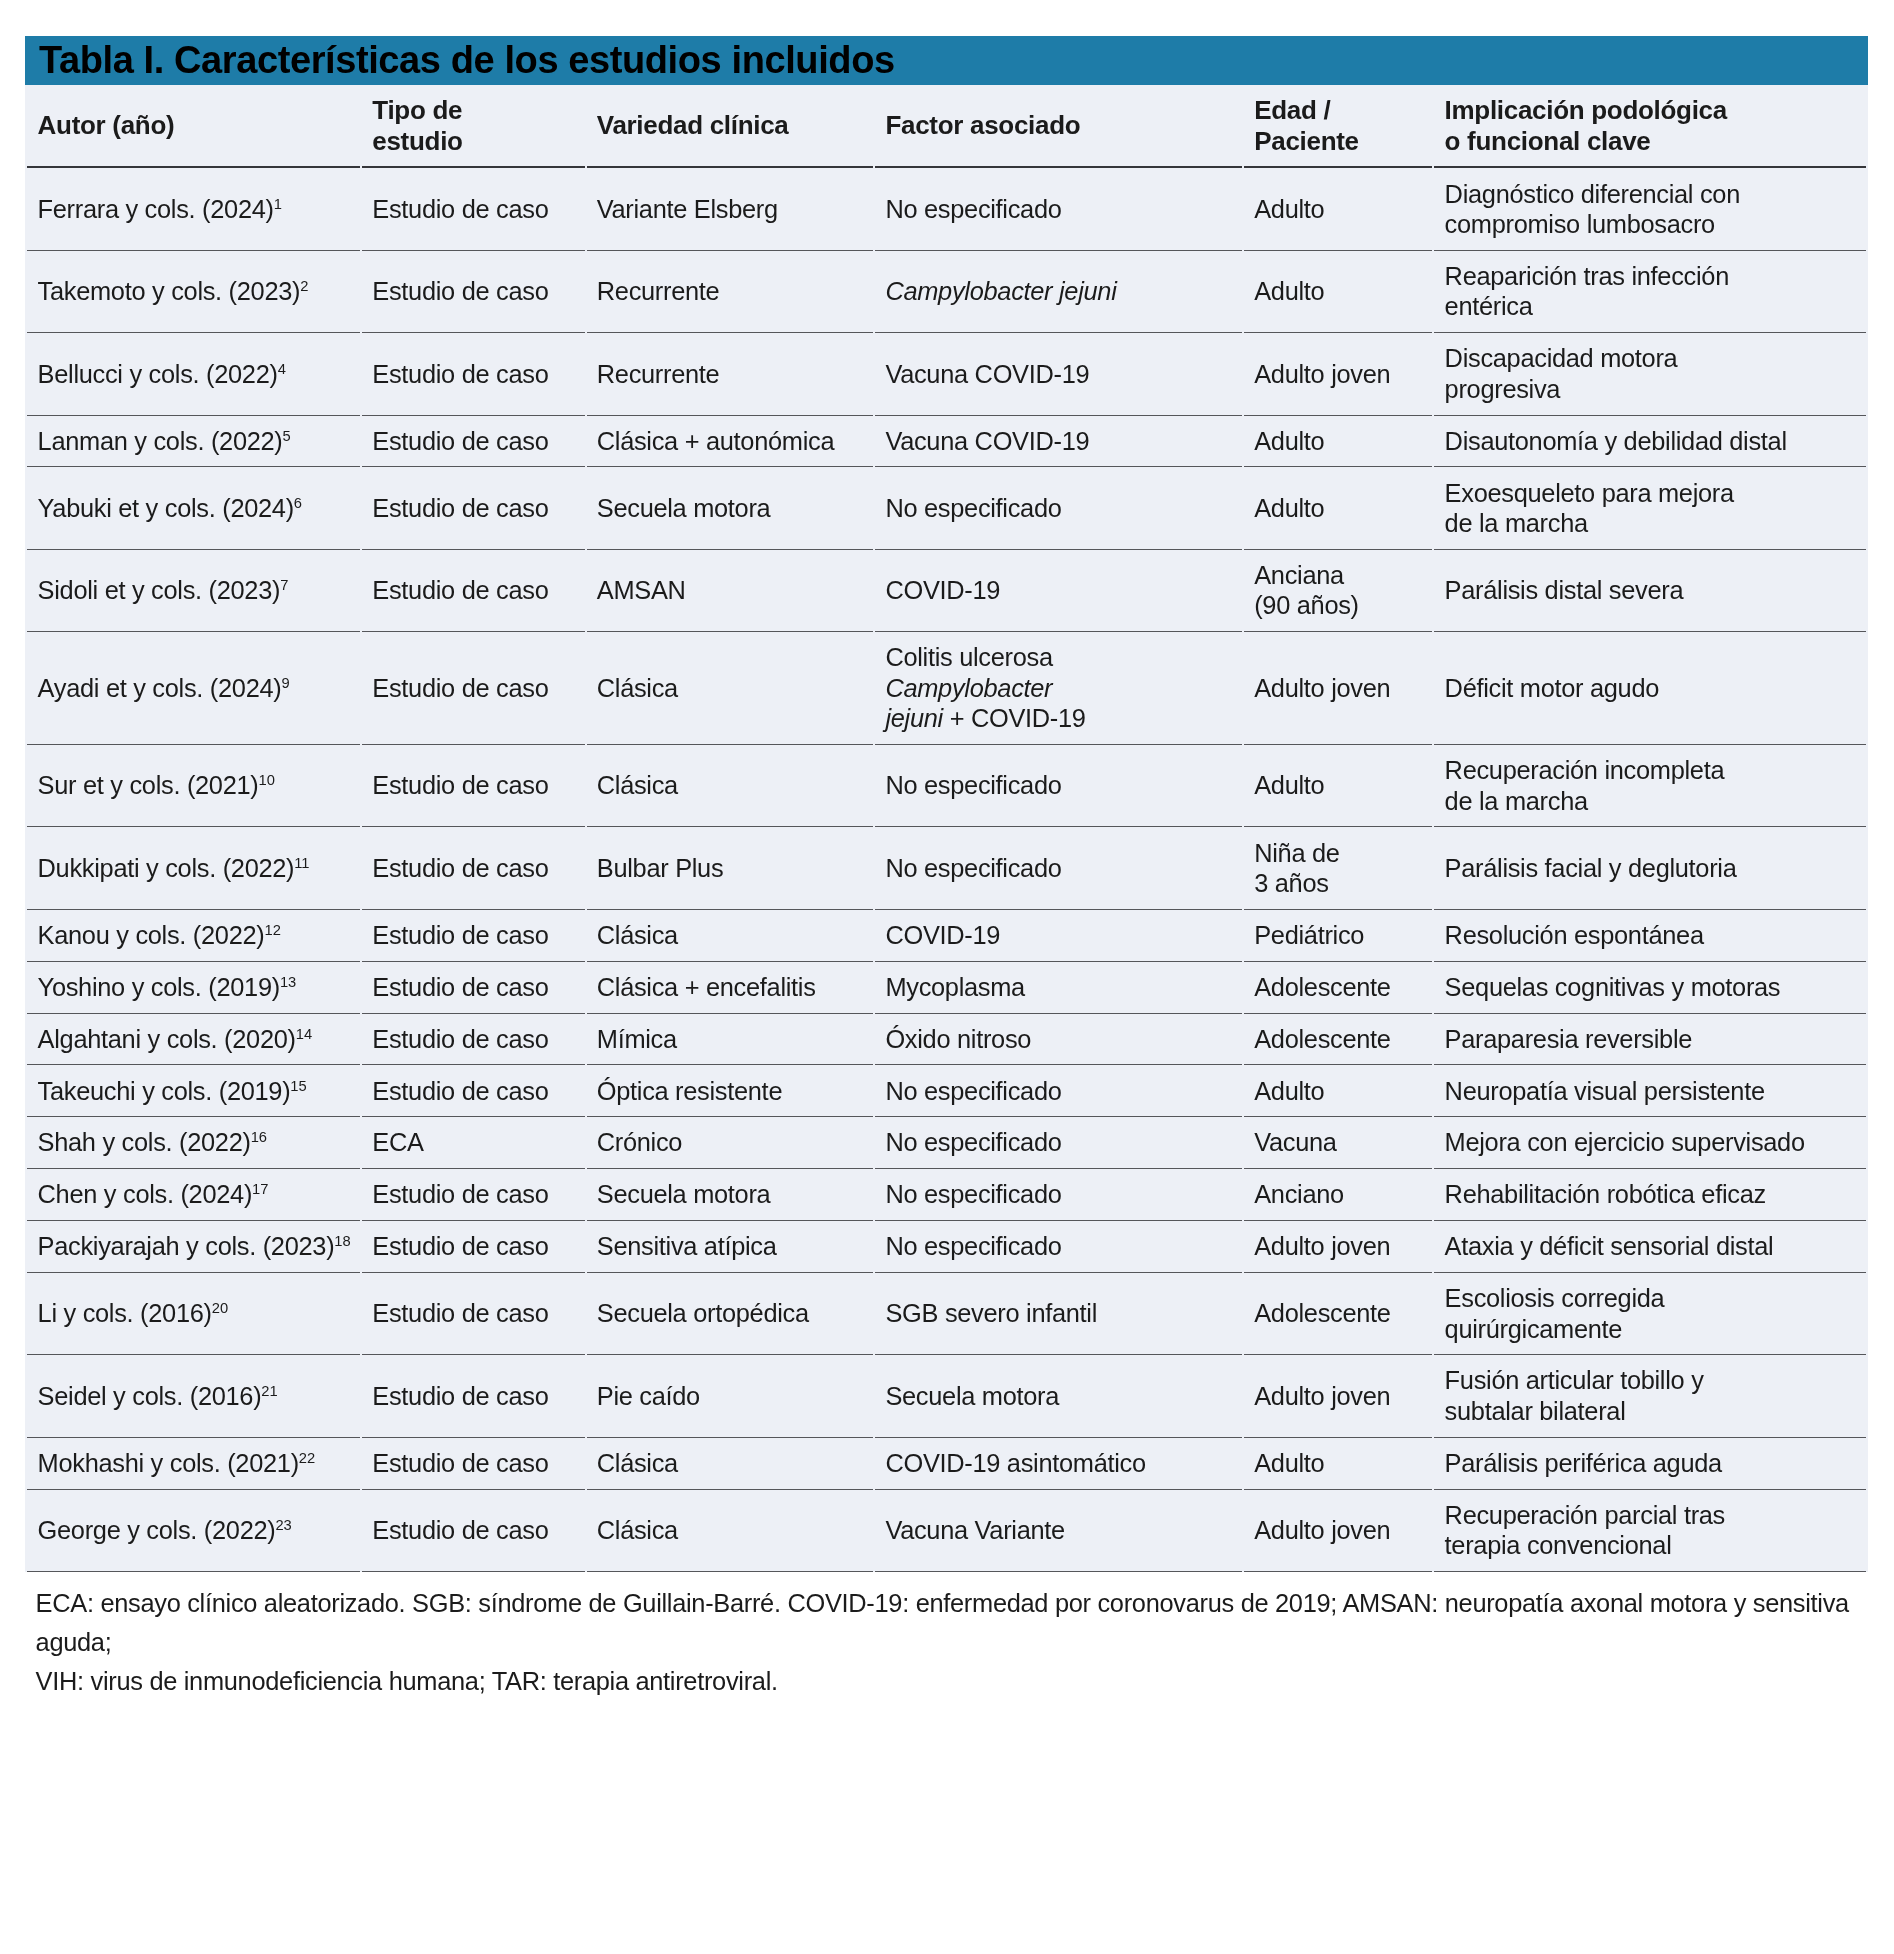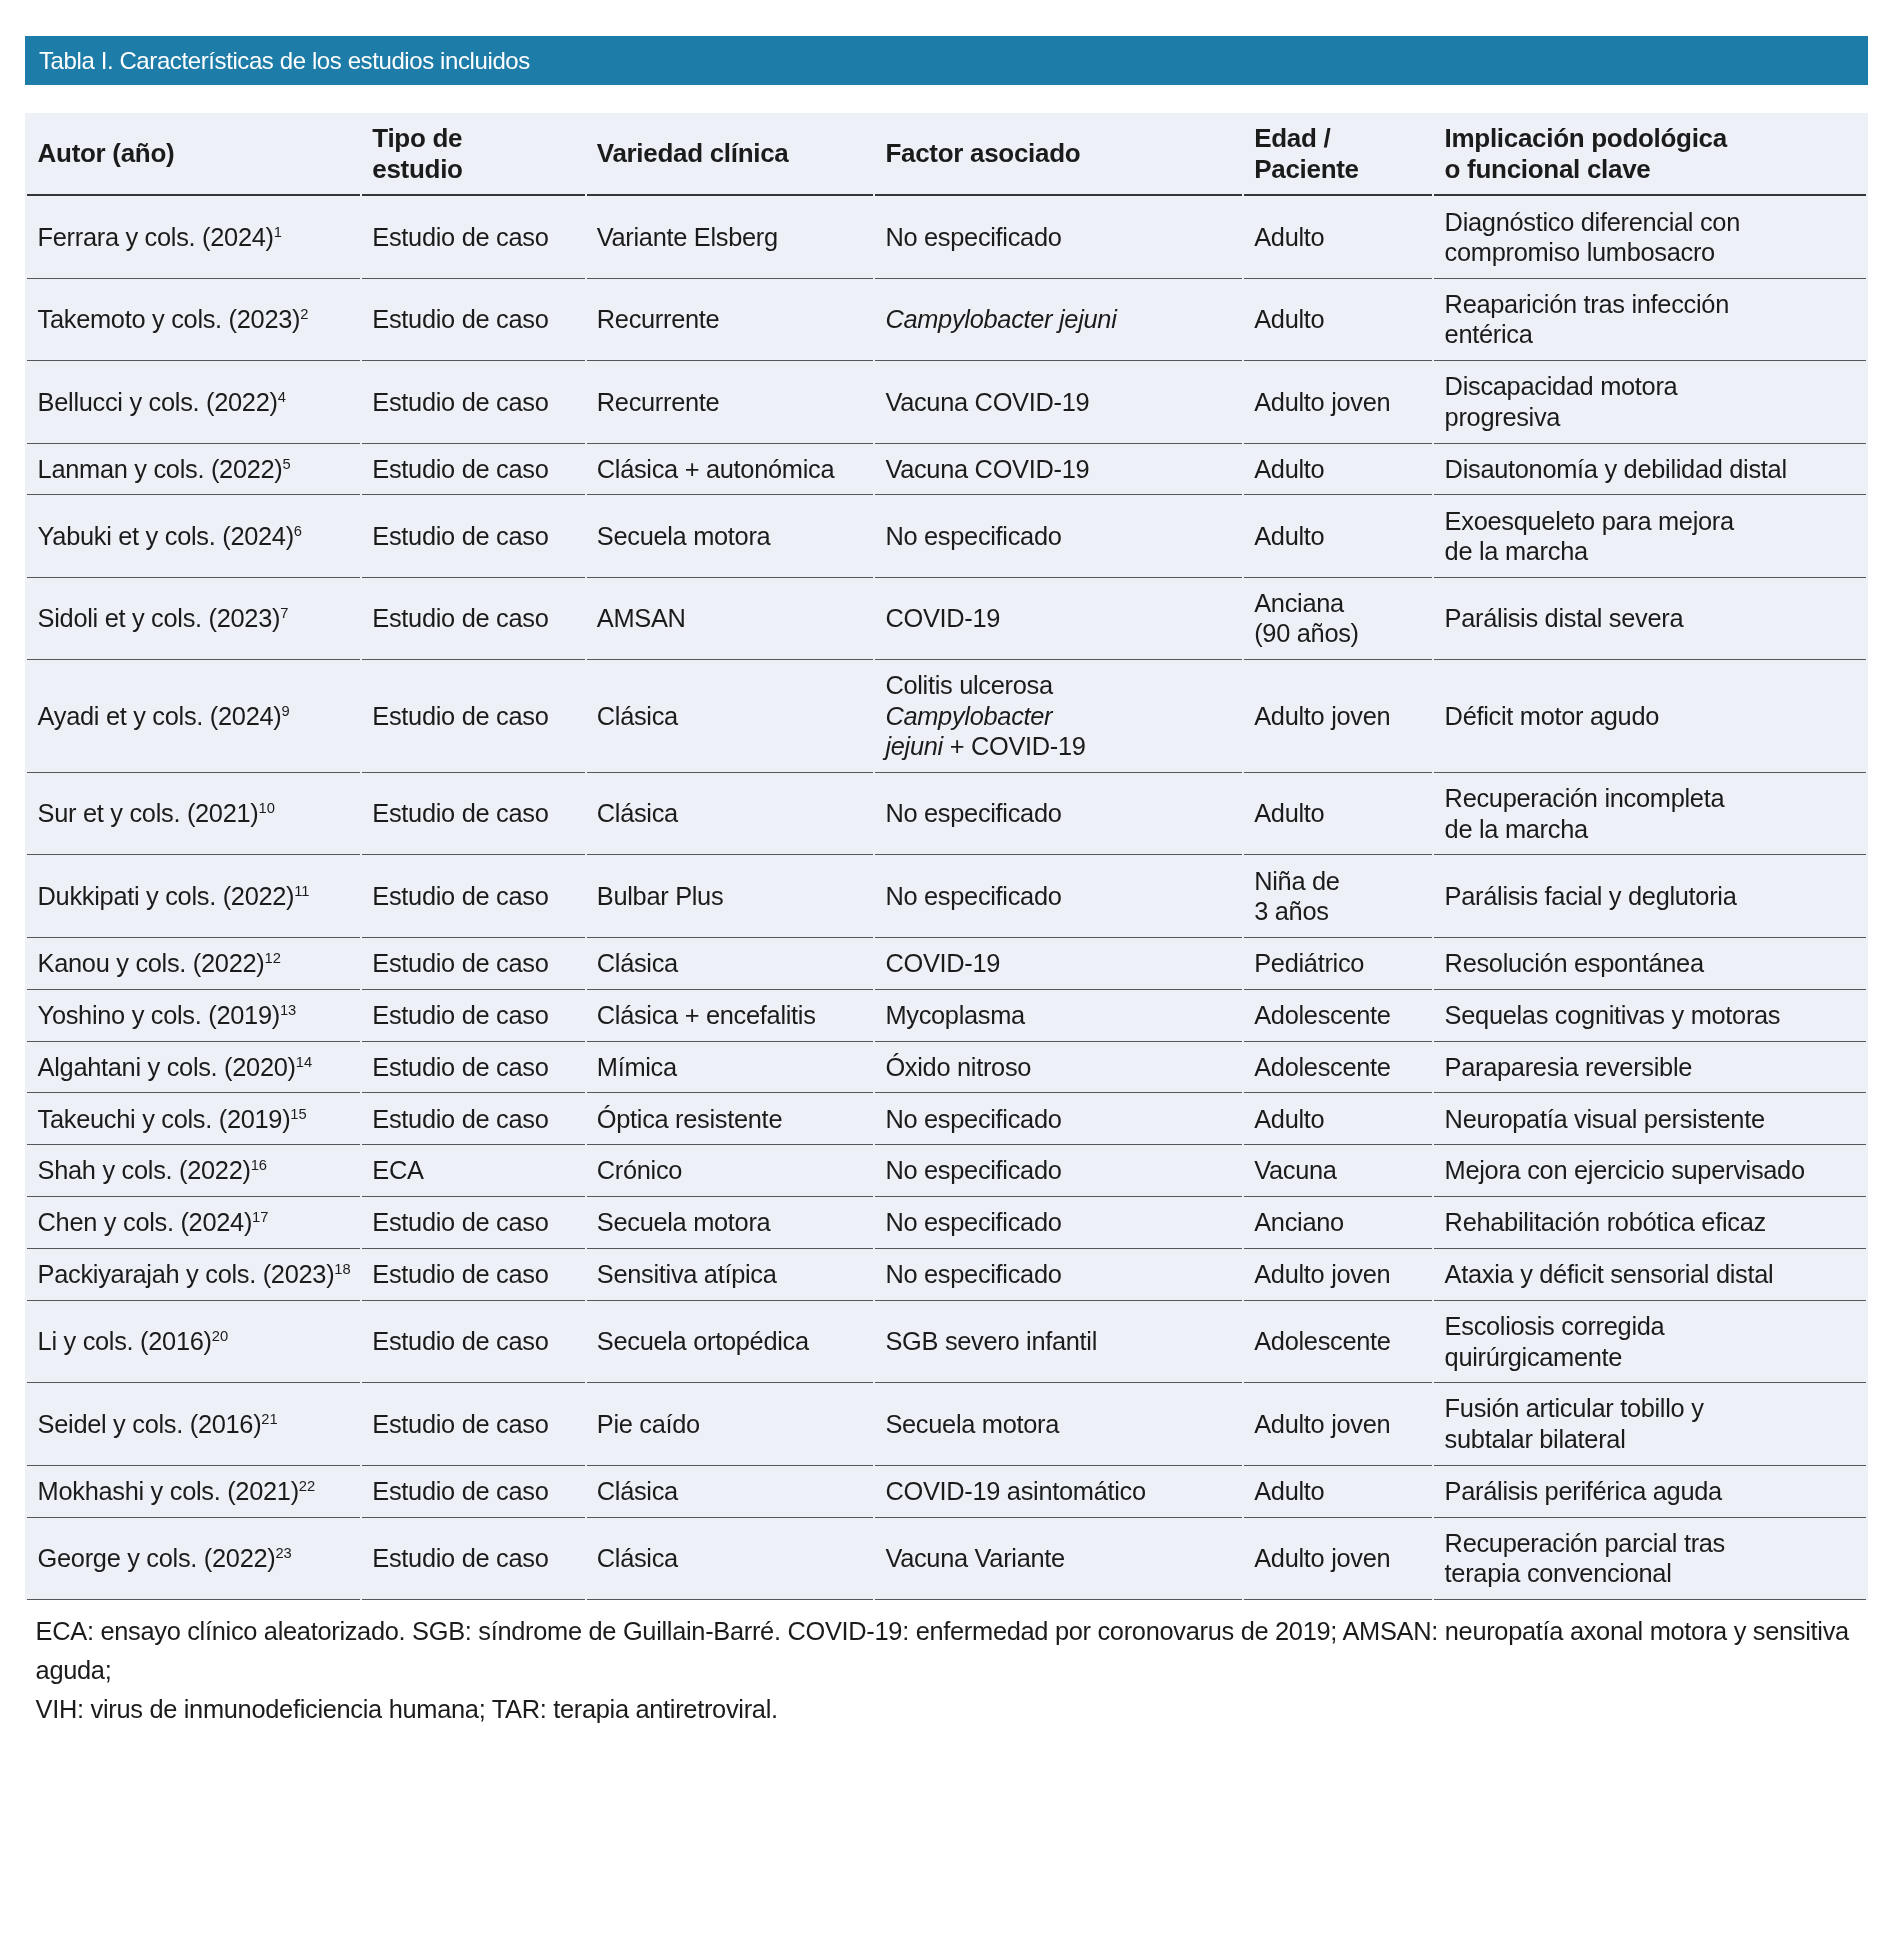--- a/index.html
+++ b/index.html
@@ -18,34 +18,33 @@
     width: 1843px;
   }
   .title-bar {
     height: 49px;
     display: flex;
     align-items: center;
     padding-left: 13.6px;
     box-sizing: border-box;
   }
   .title-bar .title {
-    color: #ffffff;
-    font-size: 24px;
-    font-weight: normal;
+    color: #000000;
+    font-size: 38px;
+    font-weight: bold;
     letter-spacing: -0.4px;
   }
   .table-wrap {
     
   }
   table.study-table {
     width: 100%;
     table-layout: fixed;
     border-collapse: separate;
     border-spacing: 2.5px 0;
-    margin-top: 28px;
   }
   table.study-table th, table.study-table td {
     background: transparent;
     vertical-align: middle;
     text-align: left;
     padding: 10.2px 8.5px 10.2px 10.2px;
     font-size: 25.4px;
     line-height: 30.5px;
     white-space: pre;
     letter-spacing: -0.3px;

